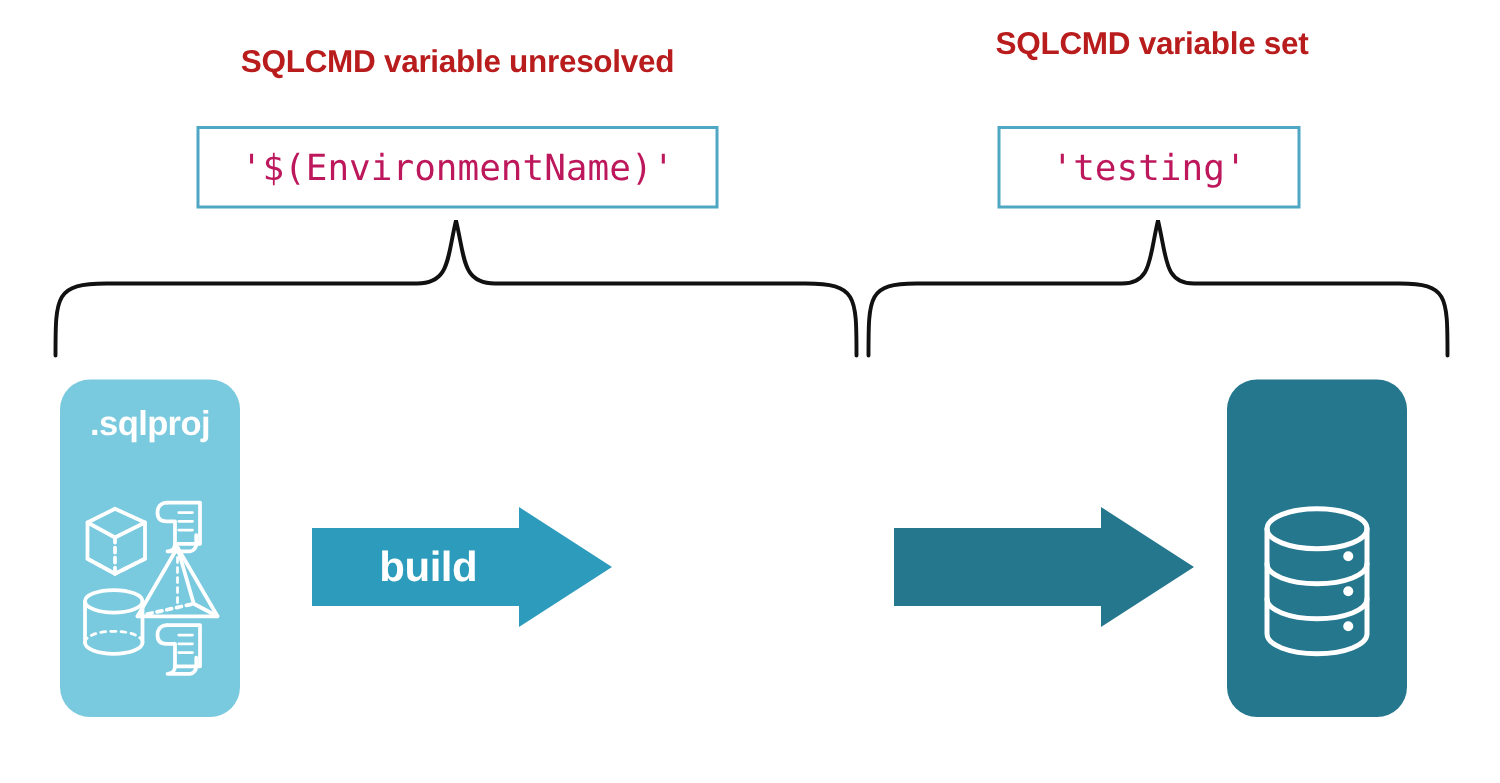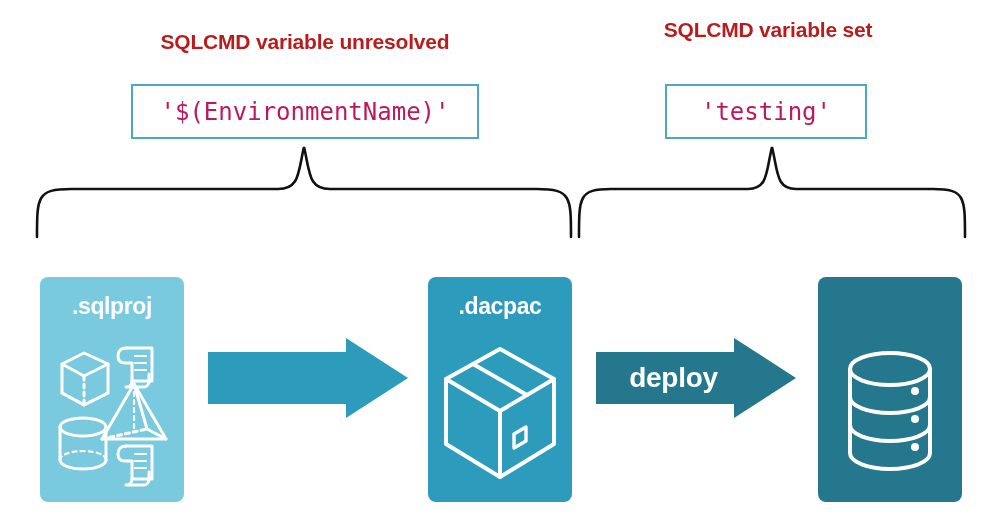--- a/index.html
+++ b/index.html
@@ -60,24 +60,24 @@
     top: 142px;
     height: 100px;
   }
   #brace-left  { left: 28px;  width: 552px; }
   #brace-right { left: 570px; width: 404px; }
   .brace svg { display: block; width: 100%; height: 100%; overflow: visible; }
 
   
   .card {
     position: absolute;
-    top: 277px;
-    width: 144px;
+    top: 253px;
+    width: 120px;
     height: 225px;
-    border-radius: 8px;
+    border-radius: 20px;
   }
   #card-sqlproj  { left: 40px;  background: #79C9DF; }
   #card-dacpac   { left: 428px; background: #2D9CBC; }
   #card-database { left: 818px; background: #25778E; }
 
   .card-label {
     position: absolute;
     top: 16px;
     left: 0;
     width: 100%;
@@ -204,46 +204,28 @@
           </g>
         </g>
       </svg>
     </div>
   </div>
 
   <div class="arrow" id="arrow-build">
     <svg viewBox="0 0 200 80" preserveAspectRatio="none" aria-hidden="true">
       <path d="M 0,14 L 138,14 L 138,0 L 200,40 L 138,80 L 138,66 L 0,66 Z" fill="#2D9CBC"></path>
     </svg>
-  </div>
-
-  <div class="card" id="card-dacpac">
-    <div class="card-label">.dacpac</div>
-    <div class="card-art">
-      <svg viewBox="0 0 144 170" aria-hidden="true">
-        <g fill="none" stroke="#ffffff" stroke-width="4" stroke-linecap="round" stroke-linejoin="round">
-
-          <path d="M 18,50 L 72,20 L 126,50 L 126,115 L 72,148 L 18,115 Z"></path>
-
-          <path d="M 18,50 L 72,82 L 126,50"></path>
-          <path d="M 72,82 L 72,148"></path>
-
-          <path d="M 45,35 L 99,66"></path>
-
-          <path d="M 86,105 L 98,98 L 98,112 L 86,119 Z" stroke-width="3.4"></path>
-        </g>
-      </svg>
-    </div>
-  </div>
+    <div class="arrow-label">build</div>
+  </div>
+
 
   <div class="arrow" id="arrow-deploy">
     <svg viewBox="0 0 200 80" preserveAspectRatio="none" aria-hidden="true">
       <path d="M 0,14 L 138,14 L 138,0 L 200,40 L 138,80 L 138,66 L 0,66 Z" fill="#25778E"></path>
     </svg>
-    <div class="arrow-label">deploy</div>
   </div>
 
   <div class="card" id="card-database">
     <div class="card-art">
       <svg viewBox="0 0 144 170" aria-hidden="true">
         <g fill="none" stroke="#ffffff" stroke-width="4" stroke-linecap="round" stroke-linejoin="round">
           <ellipse cx="72" cy="40" rx="40" ry="16"></ellipse>
           <path d="M 32,40 L 32,124 C 32,133 50,140 72,140 C 94,140 112,133 112,124 L 112,40"></path>
           <path d="M 32,68 C 32,77 50,84 72,84 C 94,84 112,77 112,68"></path>
           <path d="M 32,96 C 32,105 50,112 72,112 C 94,112 112,105 112,96"></path>

